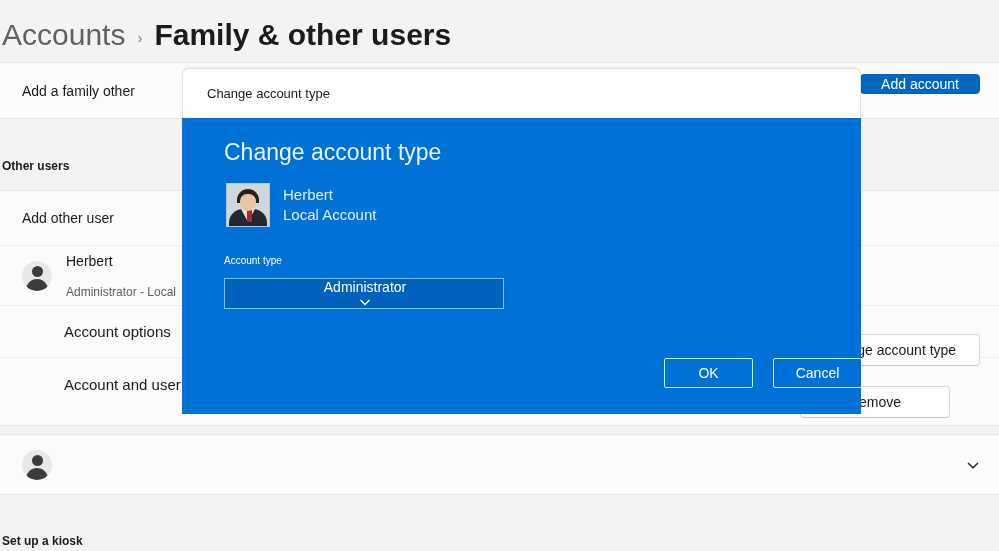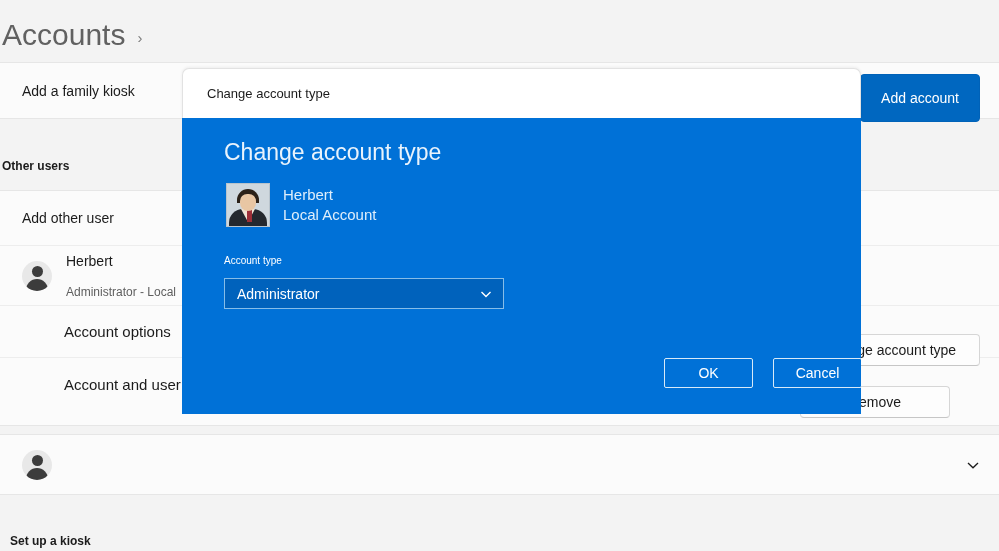--- a/index.html
+++ b/index.html
@@ -88,21 +88,21 @@
     color: #1b1b1b;
   }
 
   .btn-accent {
     position: absolute;
     background: #0067c0;
     color: #ffffff;
     border: 1px solid #0062b8;
     border-radius: 4px;
     font-size: 14px;
-    height: 48px;
+    height: 20px;
     display: flex;
     align-items: center;
     justify-content: center;
     padding: 0 14px;
     white-space: nowrap;
   }
   .btn-std {
     position: absolute;
     background: #fdfdfd;
     color: #1b1b1b;
@@ -245,20 +245,21 @@
   }
 
   .dlg-select {
     position: absolute;
     background: #0062bc;
     border: 1px solid #86bde8;
     display: flex;
     align-items: center;
     padding: 0 10px 0 12px;
     justify-content: space-between;
+    flex-direction: column;
   }
   .dlg-select-value {
     font-size: 14px;
     color: #ffffff;
   }
   .sel-chev { width: 14px; height: 14px; }
 
   .dlg-btn {
     position: absolute;
     background: #0071d7;
@@ -279,25 +280,26 @@
 </head>
 <body>
 
 <div id="root">
 
   <div class="settings-page">
 
     <div class="breadcrumb" style="left:2px;">
       <span class="bc-prev">Accounts</span>
       <span class="bc-sep">›</span>
+      <span class="bc-current">Family &amp; other users</span>
     </div>
 
     <div class="card" style="top:62px; width:1018px; height:57px; border-left:none; border-radius:0 5px 5px 0;">
       <div class="card-row" style="top:0; height:55px;">
-        <span class="row-label">Add a family kiosk</span>
+        <span class="row-label">Add a family other</span>
       </div>
     </div>
     <div class="btn-accent" style="left:860px; top:74px; width:120px;">Add account</div>
 
     <div class="section-head" style="top:159px; left:2px;">Other users</div>
 
     <div class="card" style="top:190px; width:1018px; height:236px; border-left:none; border-radius:0 5px 5px 0;">
 
       <div class="card-row" style="top:0; height:55px; border-bottom:1px solid #ededed;">
         <span class="row-label">Add other user</span>
@@ -338,21 +340,21 @@
             <span class="body"></span>
         </span>
       </div>
     </div>
     <div class="chev" style="left:966px; top:458px;">
       <svg width="14" height="14" viewBox="0 0 14 14">
           <path d="M2 5 L7 9.8 L12 5" fill="none" stroke="#1b1b1b" stroke-width="1.3"></path>
         </svg>
     </div>
 
-    <div class="section-head" style="top:534px; left:10px;">Set up a kiosk</div>
+    <div class="section-head" style="top:534px; left:2px;">Set up a kiosk</div>
   </div>
 
   <div class="dlg-titlebar" style="left:182px; top:68px; width:679px; height:50px;">
     <span class="dlg-title-text">Change account type</span>
   </div>
 
   <div class="clip-dialog" style="left:182px; top:118px; width:679px; height:296px;">
     <div class="dlg-body" style="left:0; top:0; width:679px; height:296px;">
 
       <div class="dlg-heading" style="left:42px; top:21px;">Change account type</div>

